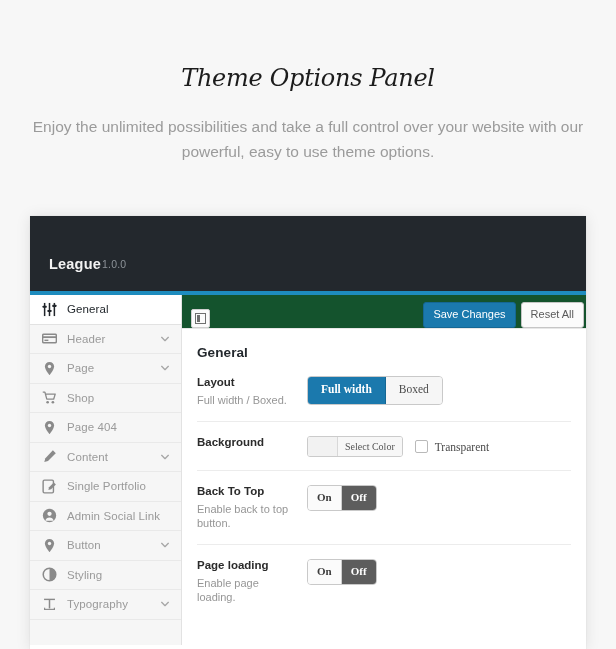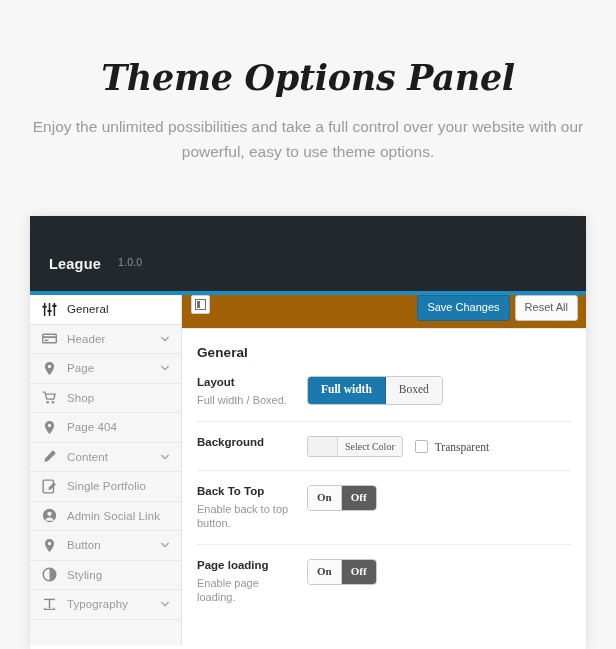--- a/index.html
+++ b/index.html
@@ -26,22 +26,22 @@
   .promo-kicker {
     font-size: 15.5px;
     font-weight: bold;
     color: #3b3b3b;
     letter-spacing: .1px;
     line-height: 20px;
   }
   .promo-title {
     font-family: "DejaVu Serif", serif;
     font-style: italic;
-    font-weight: bold;
-    font-size: 35px;
+    font-weight: normal;
+    font-size: 24px;
     color: #1c1c1c;
     line-height: 46px;
     margin-top: 8px;
     letter-spacing: -.3px;
   }
   .promo-sub {
     margin: 13px auto 0;
     width: 556px;
     font-size: 15.5px;
     color: #9b9b9b;
@@ -66,22 +66,22 @@
     height: 79px;
     background: #23282d;
     border-bottom: 4px solid #1e8cbe;
     position: relative;
   }
   .brand {
     position: absolute;
     left: 19px;
     bottom: 19px;
     display: flex;
-    align-items: flex-start;
-    gap: 17px;
+    align-items: center;
+    gap: 1px;
   }
   .brand-name {
     color: #f3f3f3;
     font-size: 14.5px;
     font-weight: bold;
     letter-spacing: .2px;
   }
   .brand-ver {
     color: #8d9399;
     font-size: 10.5px;
@@ -146,23 +146,23 @@
     flex: 1;
     background: #fff;
     min-width: 0;
   }
 
   
   .toolbar {
     height: 34px;
     border-bottom: 1px solid #e7e7e7;
     display: flex;
-    align-items: flex-start;
-    padding: 0 8px 0 9px;
-    background: #a16207;
+    align-items: flex-end;
+    padding: 0 2px 0 9px;
+    background: #14532d;
   }
   .panel-toggle {
     width: 19px; height: 19px;
     border: 1px solid #cfcfcf;
     border-radius: 2px;
     background: #fbfbfb;
     display: flex;
     align-items: center;
     justify-content: center;
     cursor: pointer;

